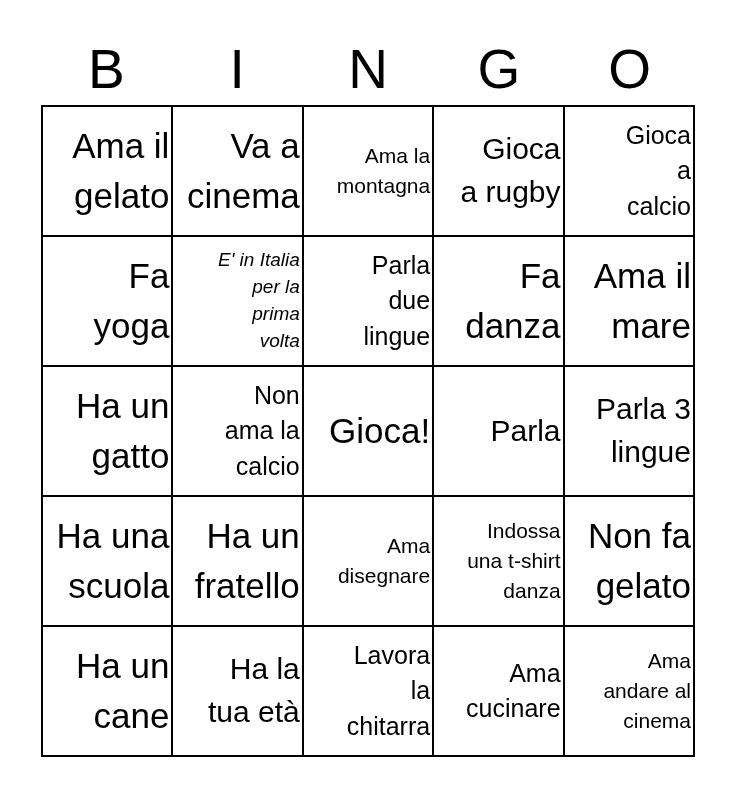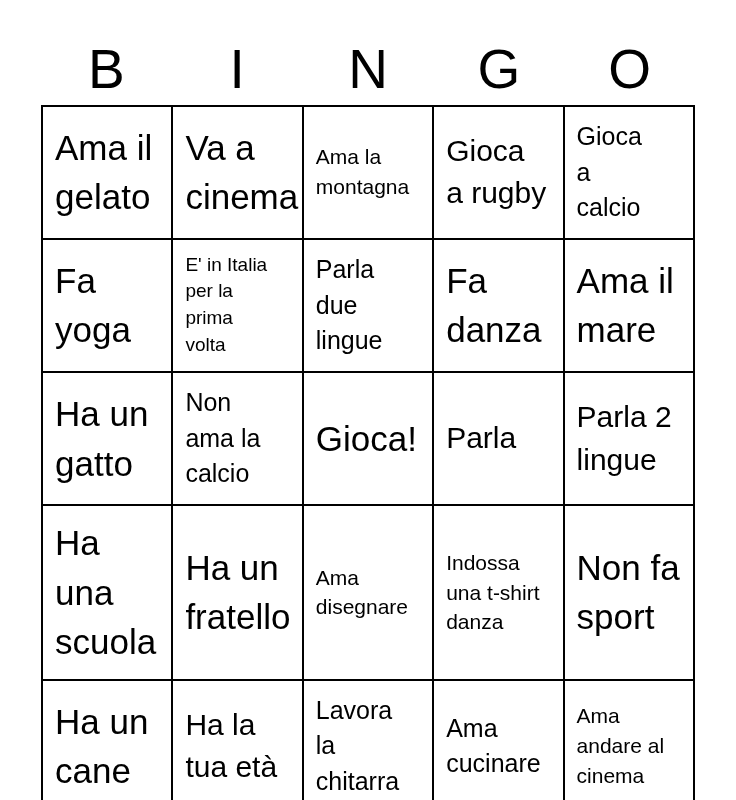--- a/index.html
+++ b/index.html
@@ -30,33 +30,33 @@
   }
   table.bingo-grid {
     border-collapse: collapse;
     table-layout: fixed;
     width: 654px;
   }
   table.bingo-grid td {
     border: 2px solid #000000;
     width: 130px;
     height: 130px;
-    padding: 12px;
-    text-align: left;
+    padding: 2px;
+    text-align: right;
     vertical-align: middle;
     white-space: pre-line;
     line-height: 1.42;
     background: #ffffff;
     cursor: pointer;
   }
   .size-xl { font-size: 35px; }
   .size-lg { font-size: 30px; }
   .size-md { font-size: 25px; }
   .size-sm { font-size: 21px; }
-  .size-xs { font-size: 19px; }
+  .size-xs { font-size: 19px; font-style: italic; }
 </style>
 </head>
 <body>
 
 <div class="card">
 
   <div class="title-row">
     <div class="title-letter">B</div>
     <div class="title-letter">I</div>
     <div class="title-letter">N</div>
@@ -95,35 +95,35 @@
 mare</td>
       </tr>
       <tr>
         <td class="size-xl">Ha un
 gatto</td>
         <td class="size-md">Non
 ama la
 calcio</td>
         <td class="size-xl">Gioca!</td>
         <td class="size-lg">Parla</td>
-        <td class="size-lg">Parla 2
+        <td class="size-lg">Parla 3
 lingue</td>
       </tr>
       <tr>
         <td class="size-xl">Ha una
 scuola</td>
         <td class="size-xl">Ha un
 fratello</td>
         <td class="size-sm">Ama
 disegnare</td>
         <td class="size-sm">Indossa
 una t-shirt
 danza</td>
         <td class="size-xl">Non fa
-sport</td>
+gelato</td>
       </tr>
       <tr>
         <td class="size-xl">Ha un
 cane</td>
         <td class="size-lg">Ha la
 tua età</td>
         <td class="size-md">Lavora
 la
 chitarra</td>
         <td class="size-md">Ama

